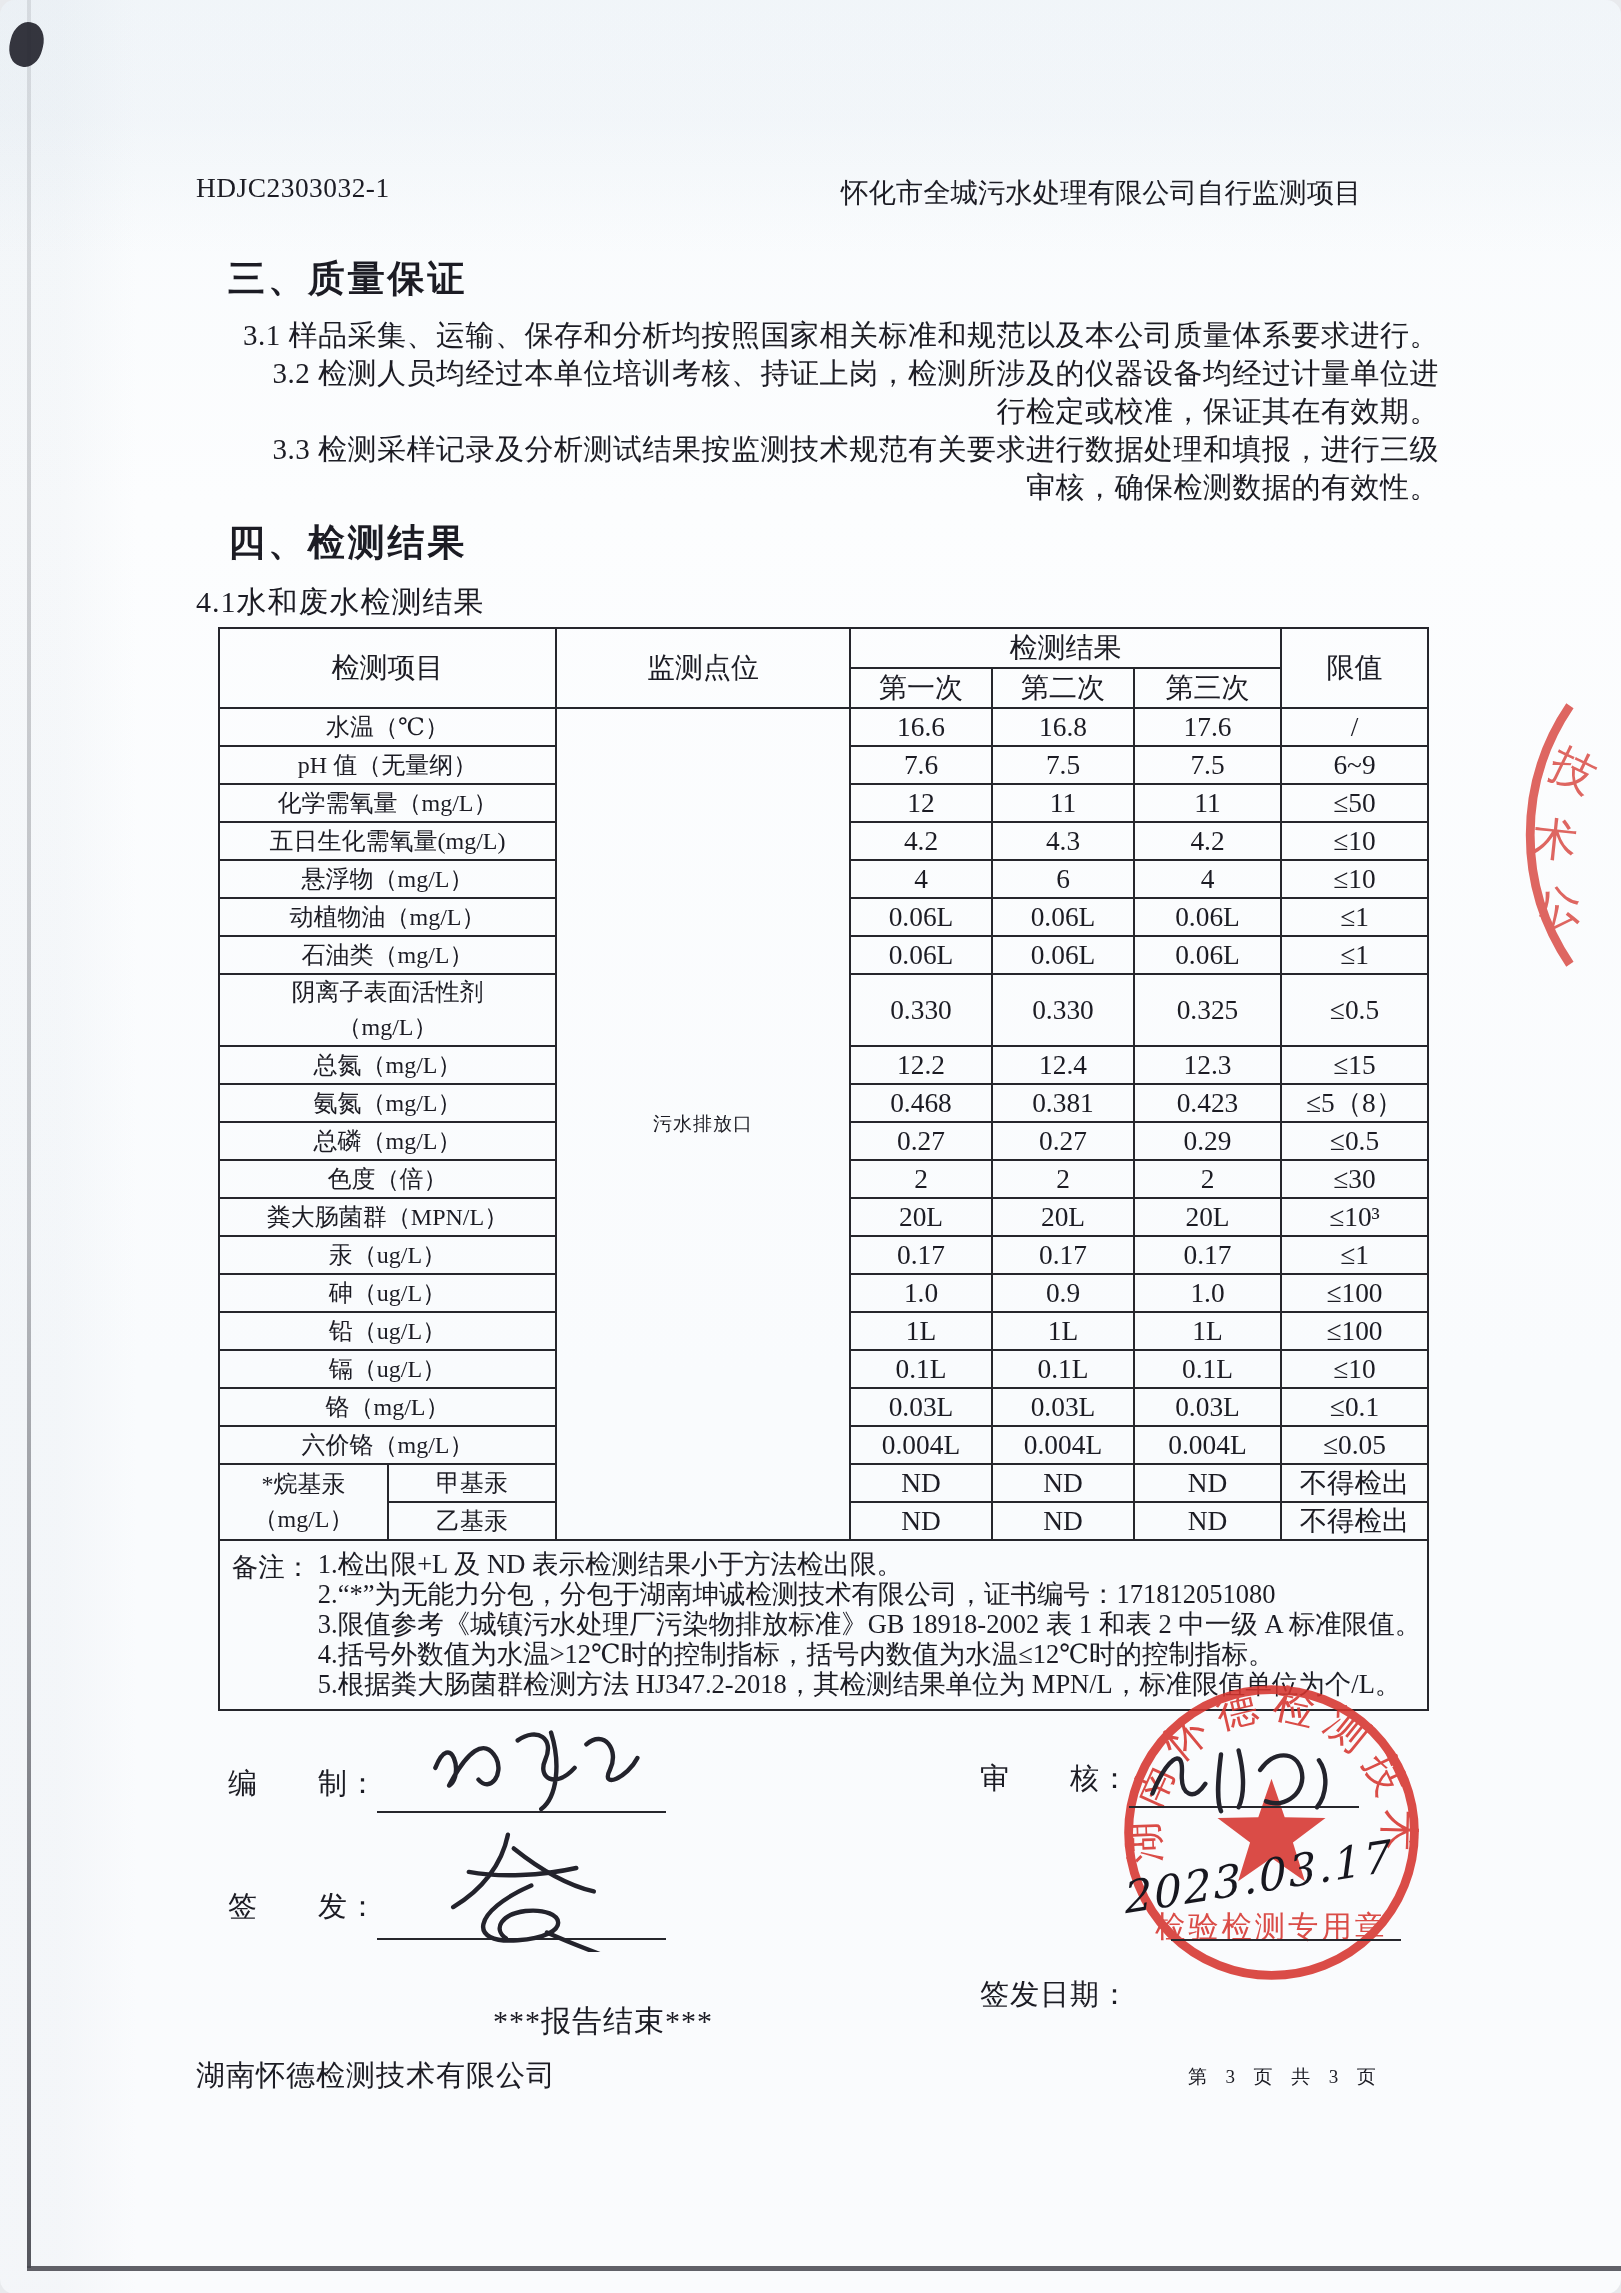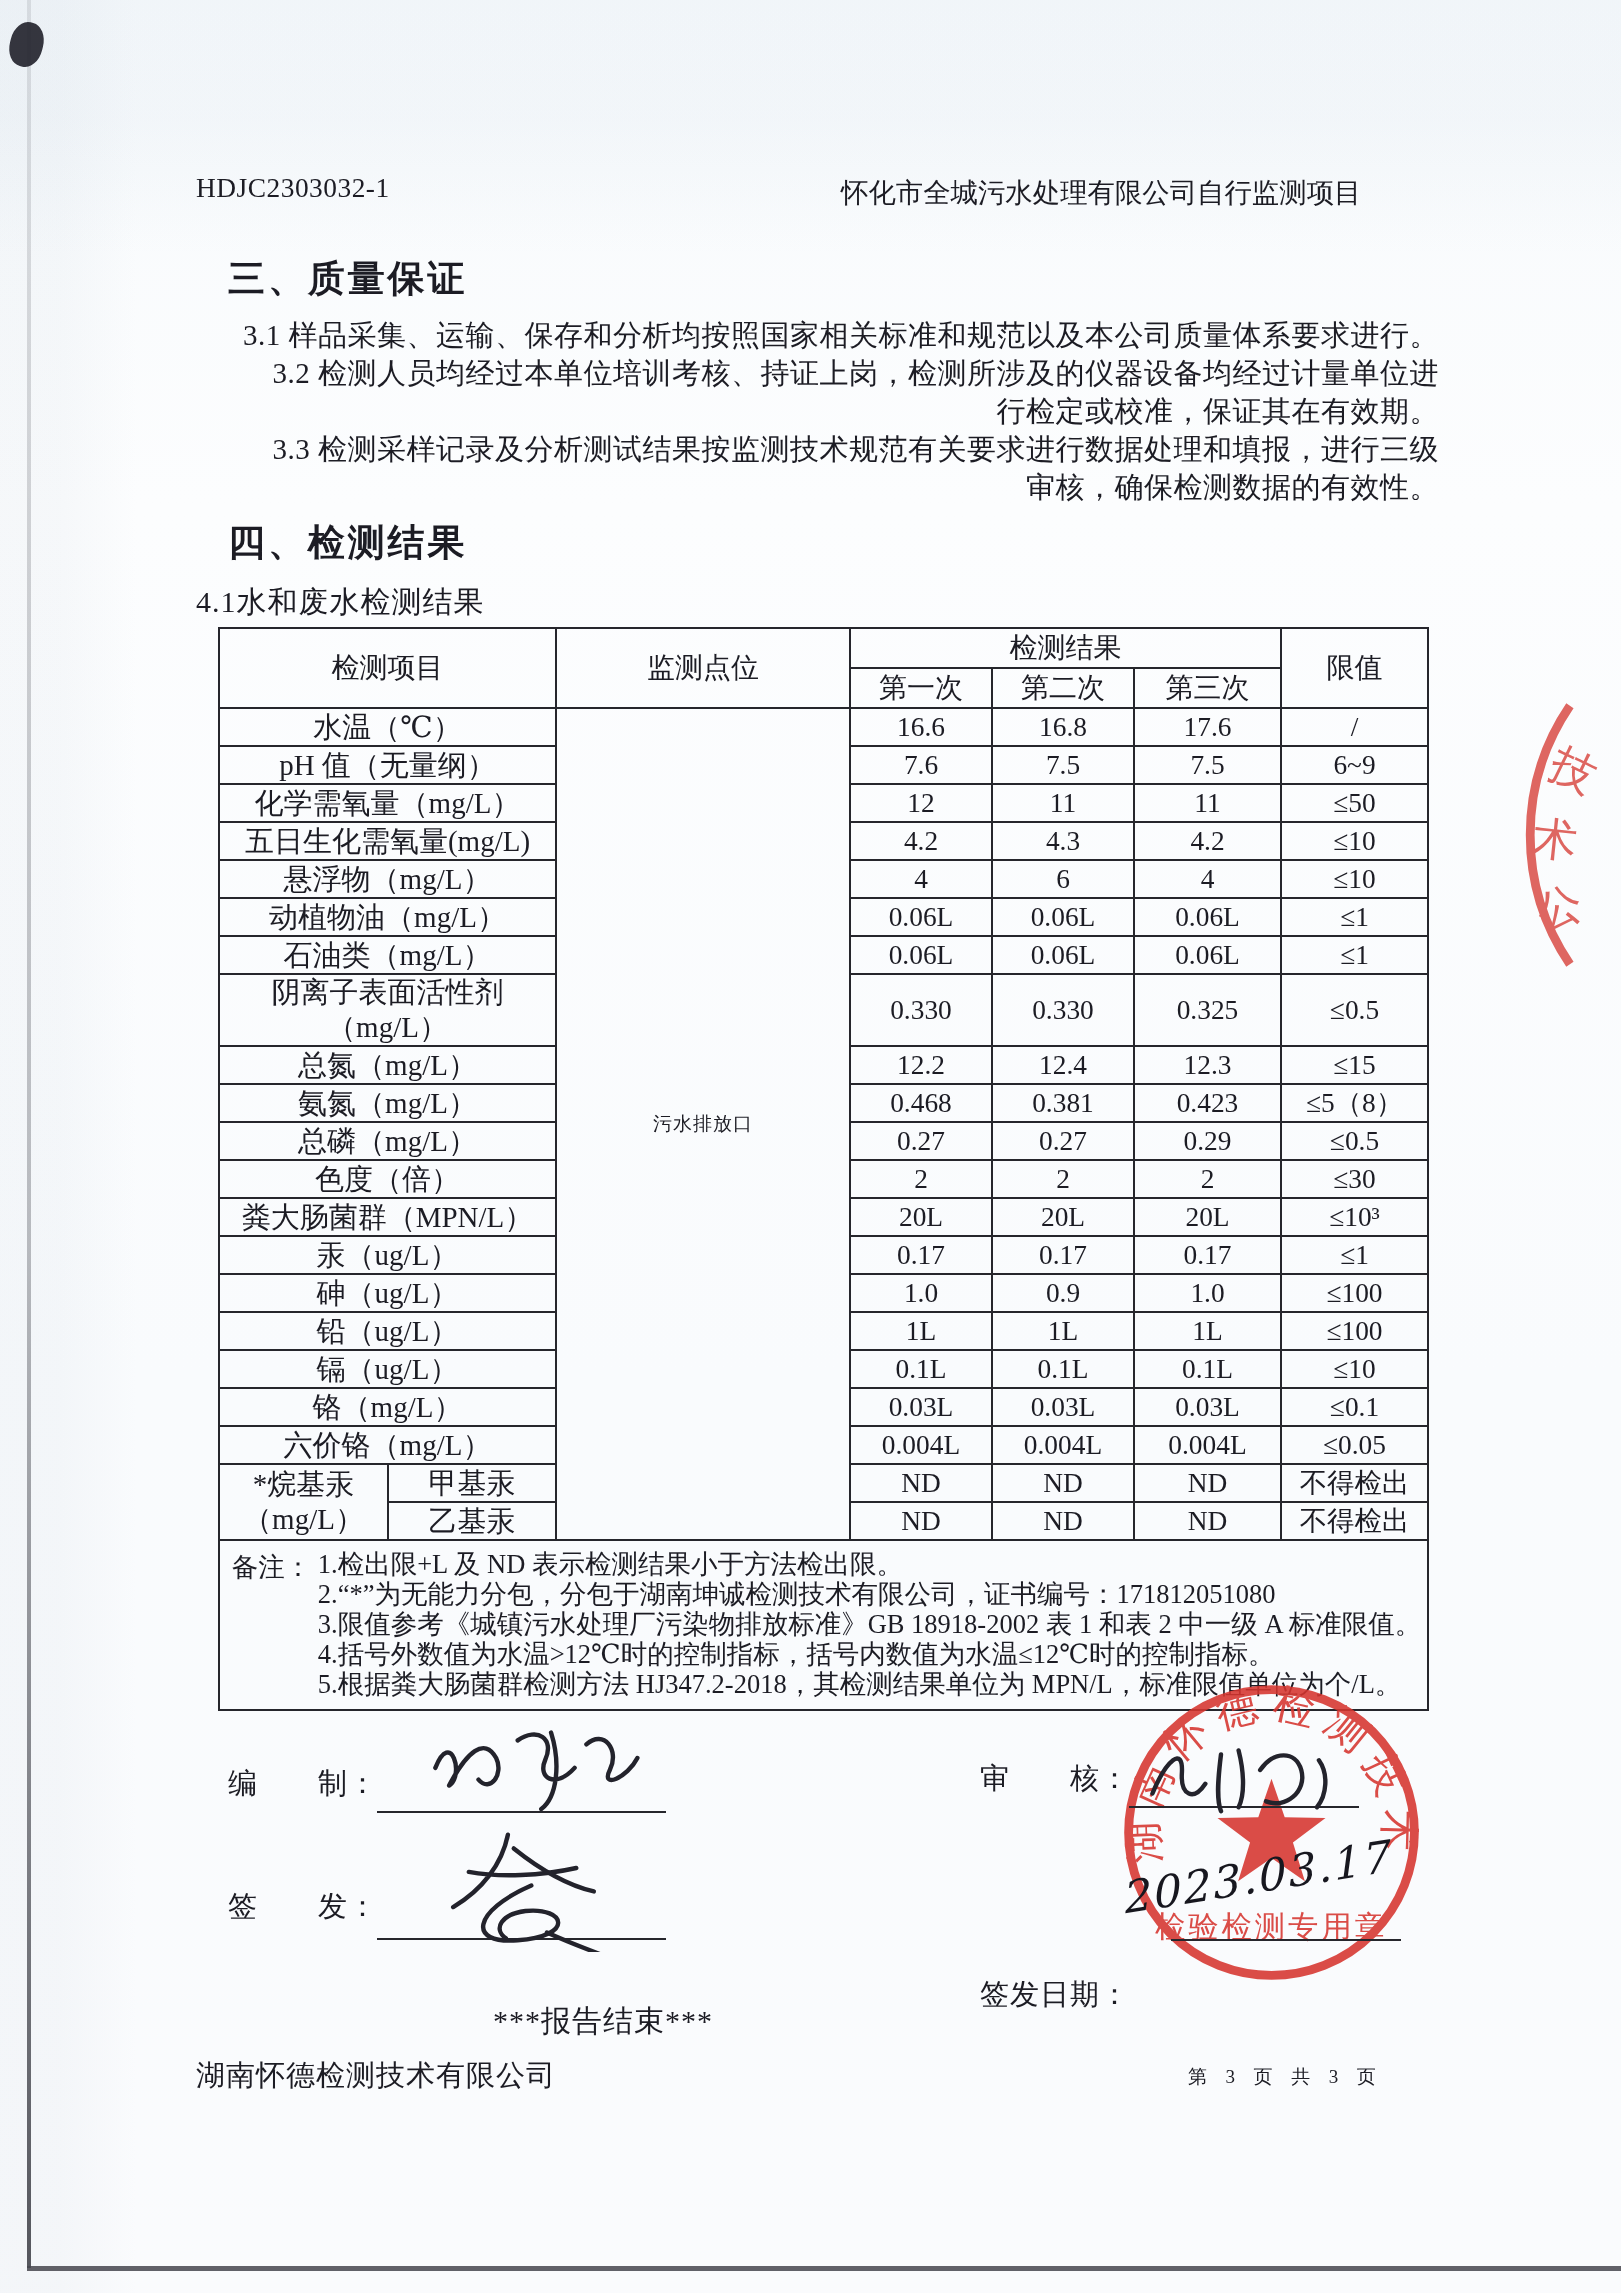--- a/index.html
+++ b/index.html
@@ -1,20 +1,20 @@
 <!DOCTYPE html>
 <html><head>
 <meta charset="utf-8">
 <style>
   html,body{margin:0;padding:0;background:#e8eaed;}
   .page{
     position:relative; width:1621px; height:2294px; margin:0 auto;
     background:linear-gradient(180deg,#f7fafc 0%, #fcfdfe 22%, #f9fbfd 60%, #fafbfd 100%);
     font-family:"Liberation Serif","DejaVu Serif",serif;
-    color:#1c1c24; overflow:hidden;
+    color:#1c1c24; overflow:hidden;border-radius:15px;
   }
   .scan-tint{position:absolute;inset:0;pointer-events:none;
     background:linear-gradient(180deg, rgba(186,203,221,.10) 0 118px, rgba(255,255,255,0) 255px),
                linear-gradient(90deg, rgba(170,185,200,.08) 0 59px, rgba(255,255,255,0) 137px);}
   .scan-left{position:absolute;left:27.4px;top:0;width:3.9px;height:2268px;
     background:linear-gradient(180deg, rgba(90,92,100,.15) 0%, rgba(70,72,80,.35) 55%, rgba(45,46,54,.8) 100%);}
   .scan-bottom{position:absolute;left:27.4px;top:2266px;width:1594px;height:4.9px;background:#45454d;opacity:.85;}
   .scan-corner{position:absolute;left:9.8px;top:21.6px;width:33px;height:45px;background:#20202a;border-radius:46%;transform:rotate(14deg);opacity:.9;}
 
   .hdr{position:absolute;top:173px;left:196px;width:1235px;font-size:27.4px;}
@@ -27,21 +27,21 @@
   .subtitle{position:absolute;left:196px;top:582px;font-size:30px;letter-spacing:1px;}
 
   .paras{position:absolute;left:196px;top:316px;width:1243px;}
   .paras div{font-size:29px;line-height:38px;letter-spacing:0.5px;white-space:nowrap;text-align:right;}
 
   .tablewrap{position:absolute;left:218px;top:627px;width:1209px;}
   table.results{border-collapse:collapse;table-layout:fixed;width:1209px;border:2.9px solid #26262c;}
   .results th,.results td{border:2px solid #26262c;text-align:center;vertical-align:middle;padding:0;font-weight:normal;}
   .results th{font-size:28px;height:36px;}
   .results tr{height:38px;}
-  .results td.item,.results td.item-sub,.results td.group-cell{font-size:29px;white-space:pre-line;line-height:35px;}
+  .results td.item,.results td.item-sub,.results td.group-cell{font-size:24px;white-space:pre-line;line-height:35px;}
   .results td.val{font-size:27.4px;}
   .results td.point-cell{font-size:19px;letter-spacing:1px;}
   .results td.notes-cell{text-align:left;padding:7.8px 7.8px 9.8px 11.8px;}
   .notes-flex{display:flex;align-items:flex-start;}
   .notes-label{font-size:26.5px;flex:0 0 86px;white-space:nowrap;}
   .notes-items div{font-size:26.5px;line-height:30px;white-space:nowrap;}
 
   .sig-label{position:absolute;font-size:29px;letter-spacing:1px;}
   .sig-line{position:absolute;border-bottom:2px solid #26262c;}
   .endmark{position:absolute;left:446px;top:2001px;width:314px;text-align:center;font-size:30px;letter-spacing:1px;}

